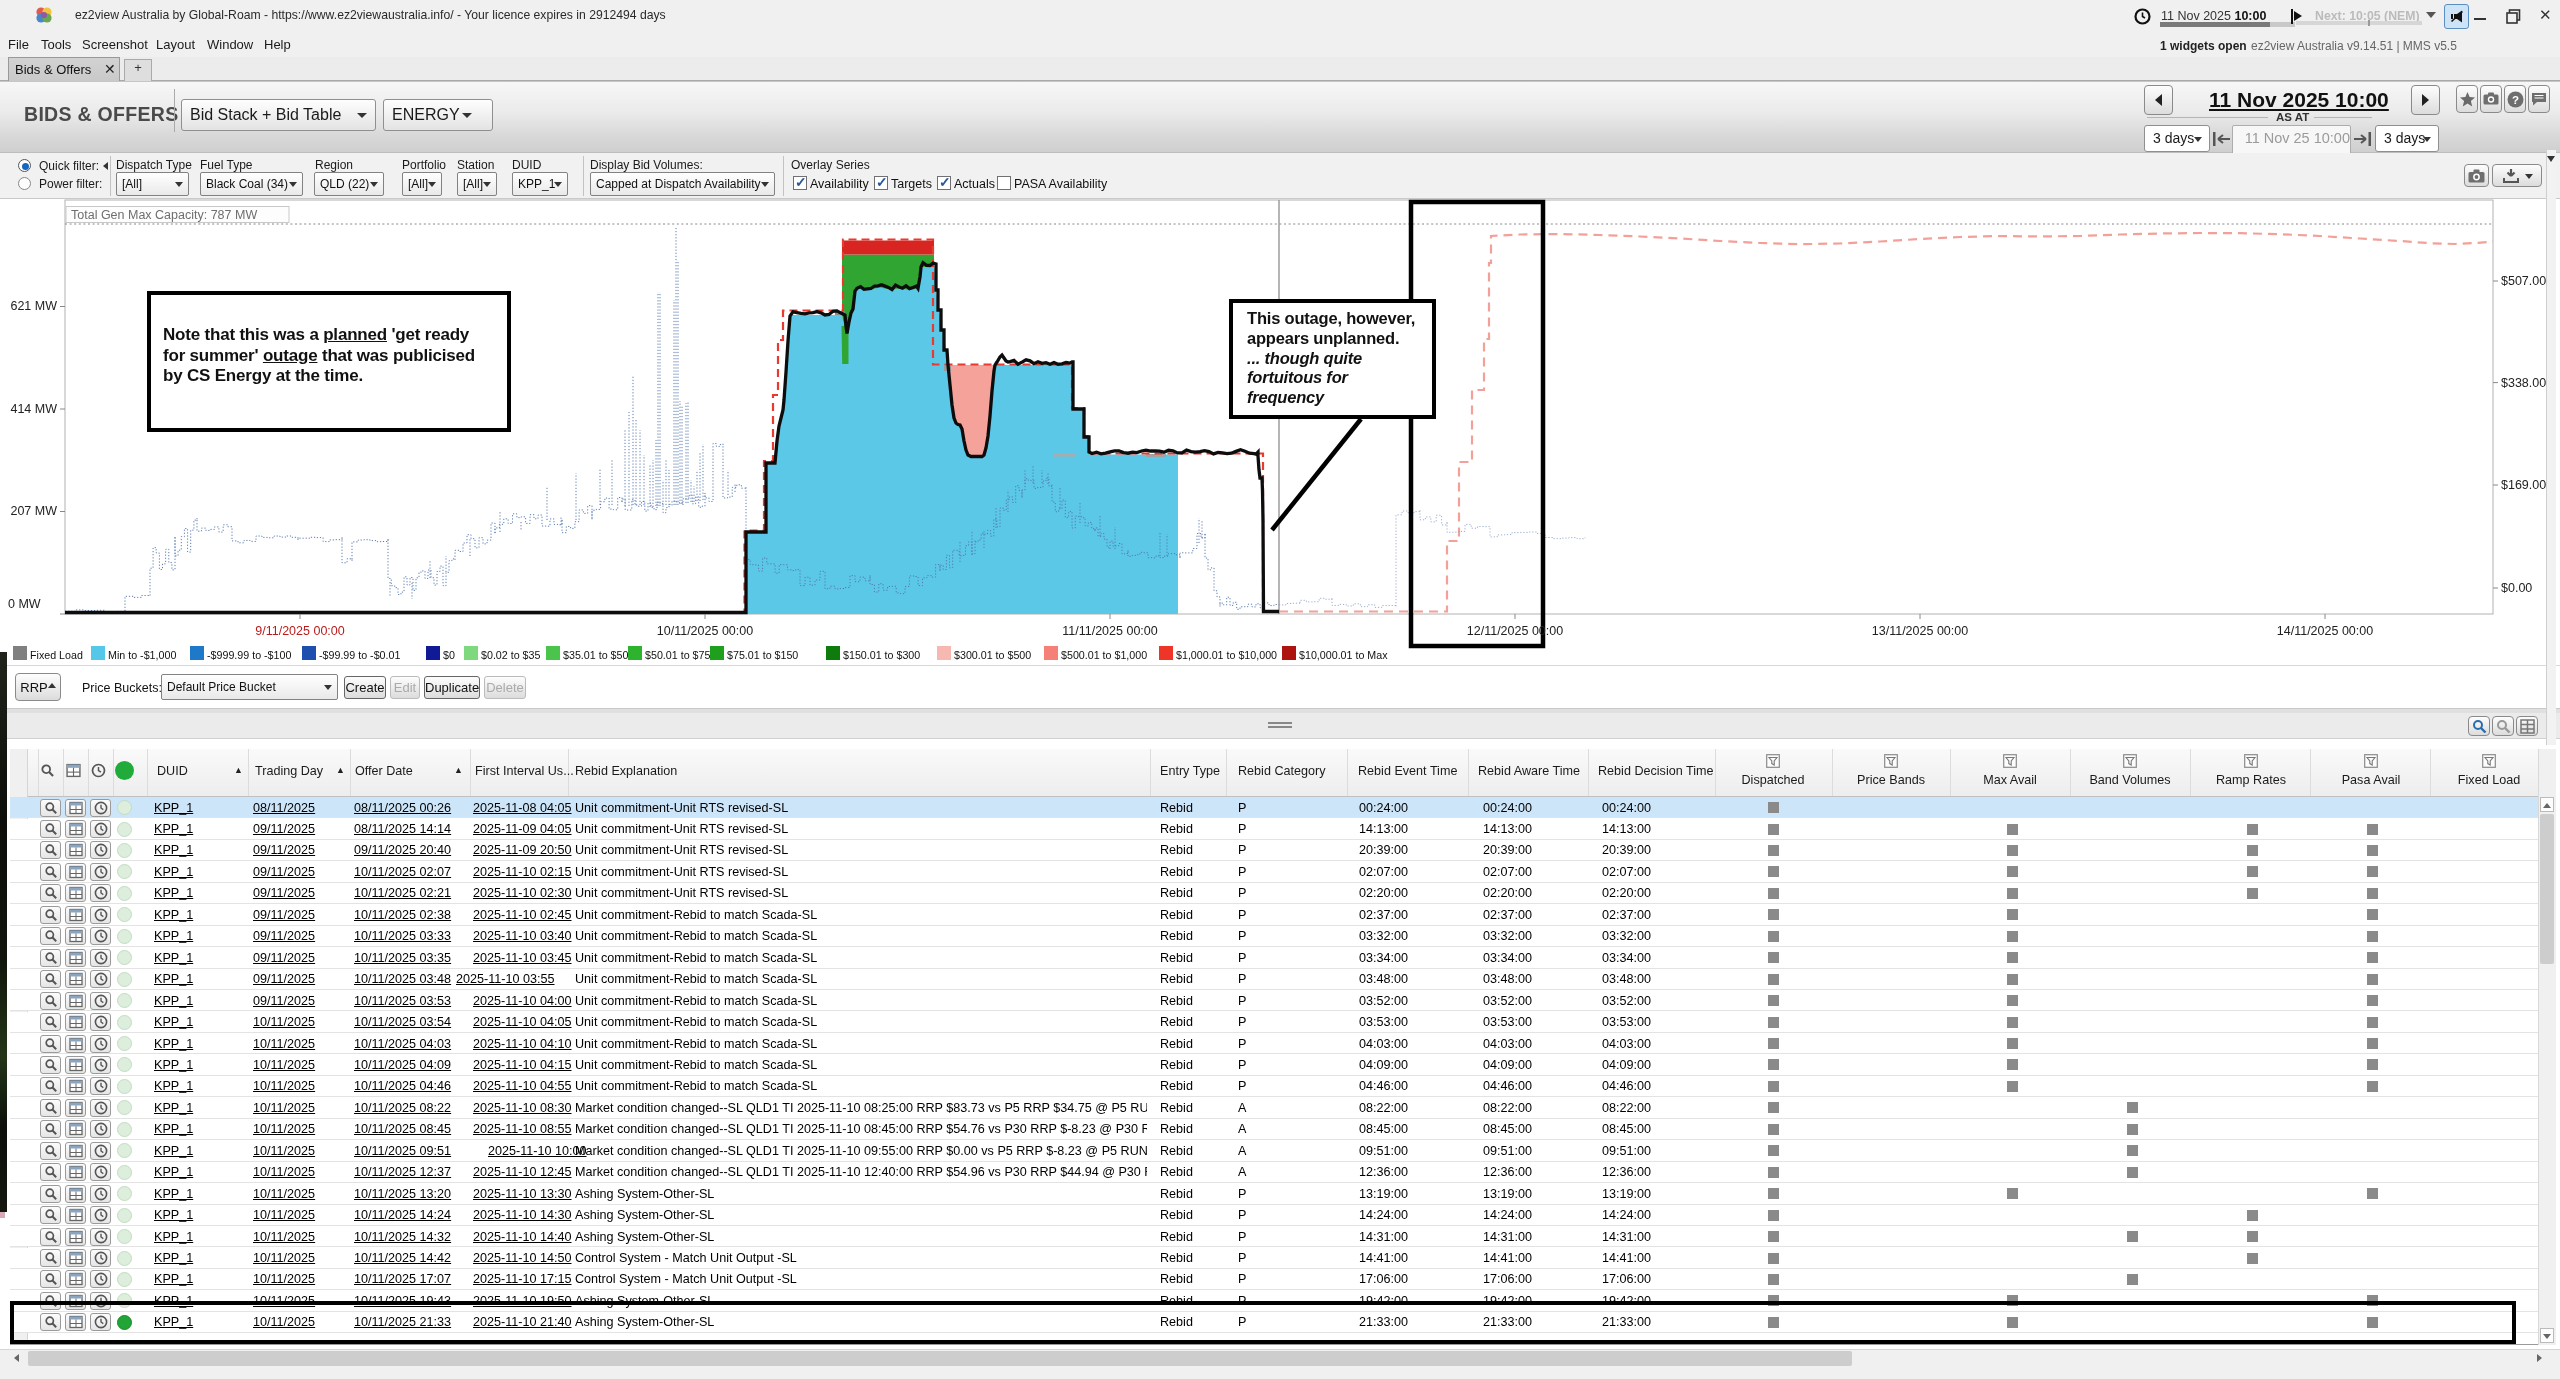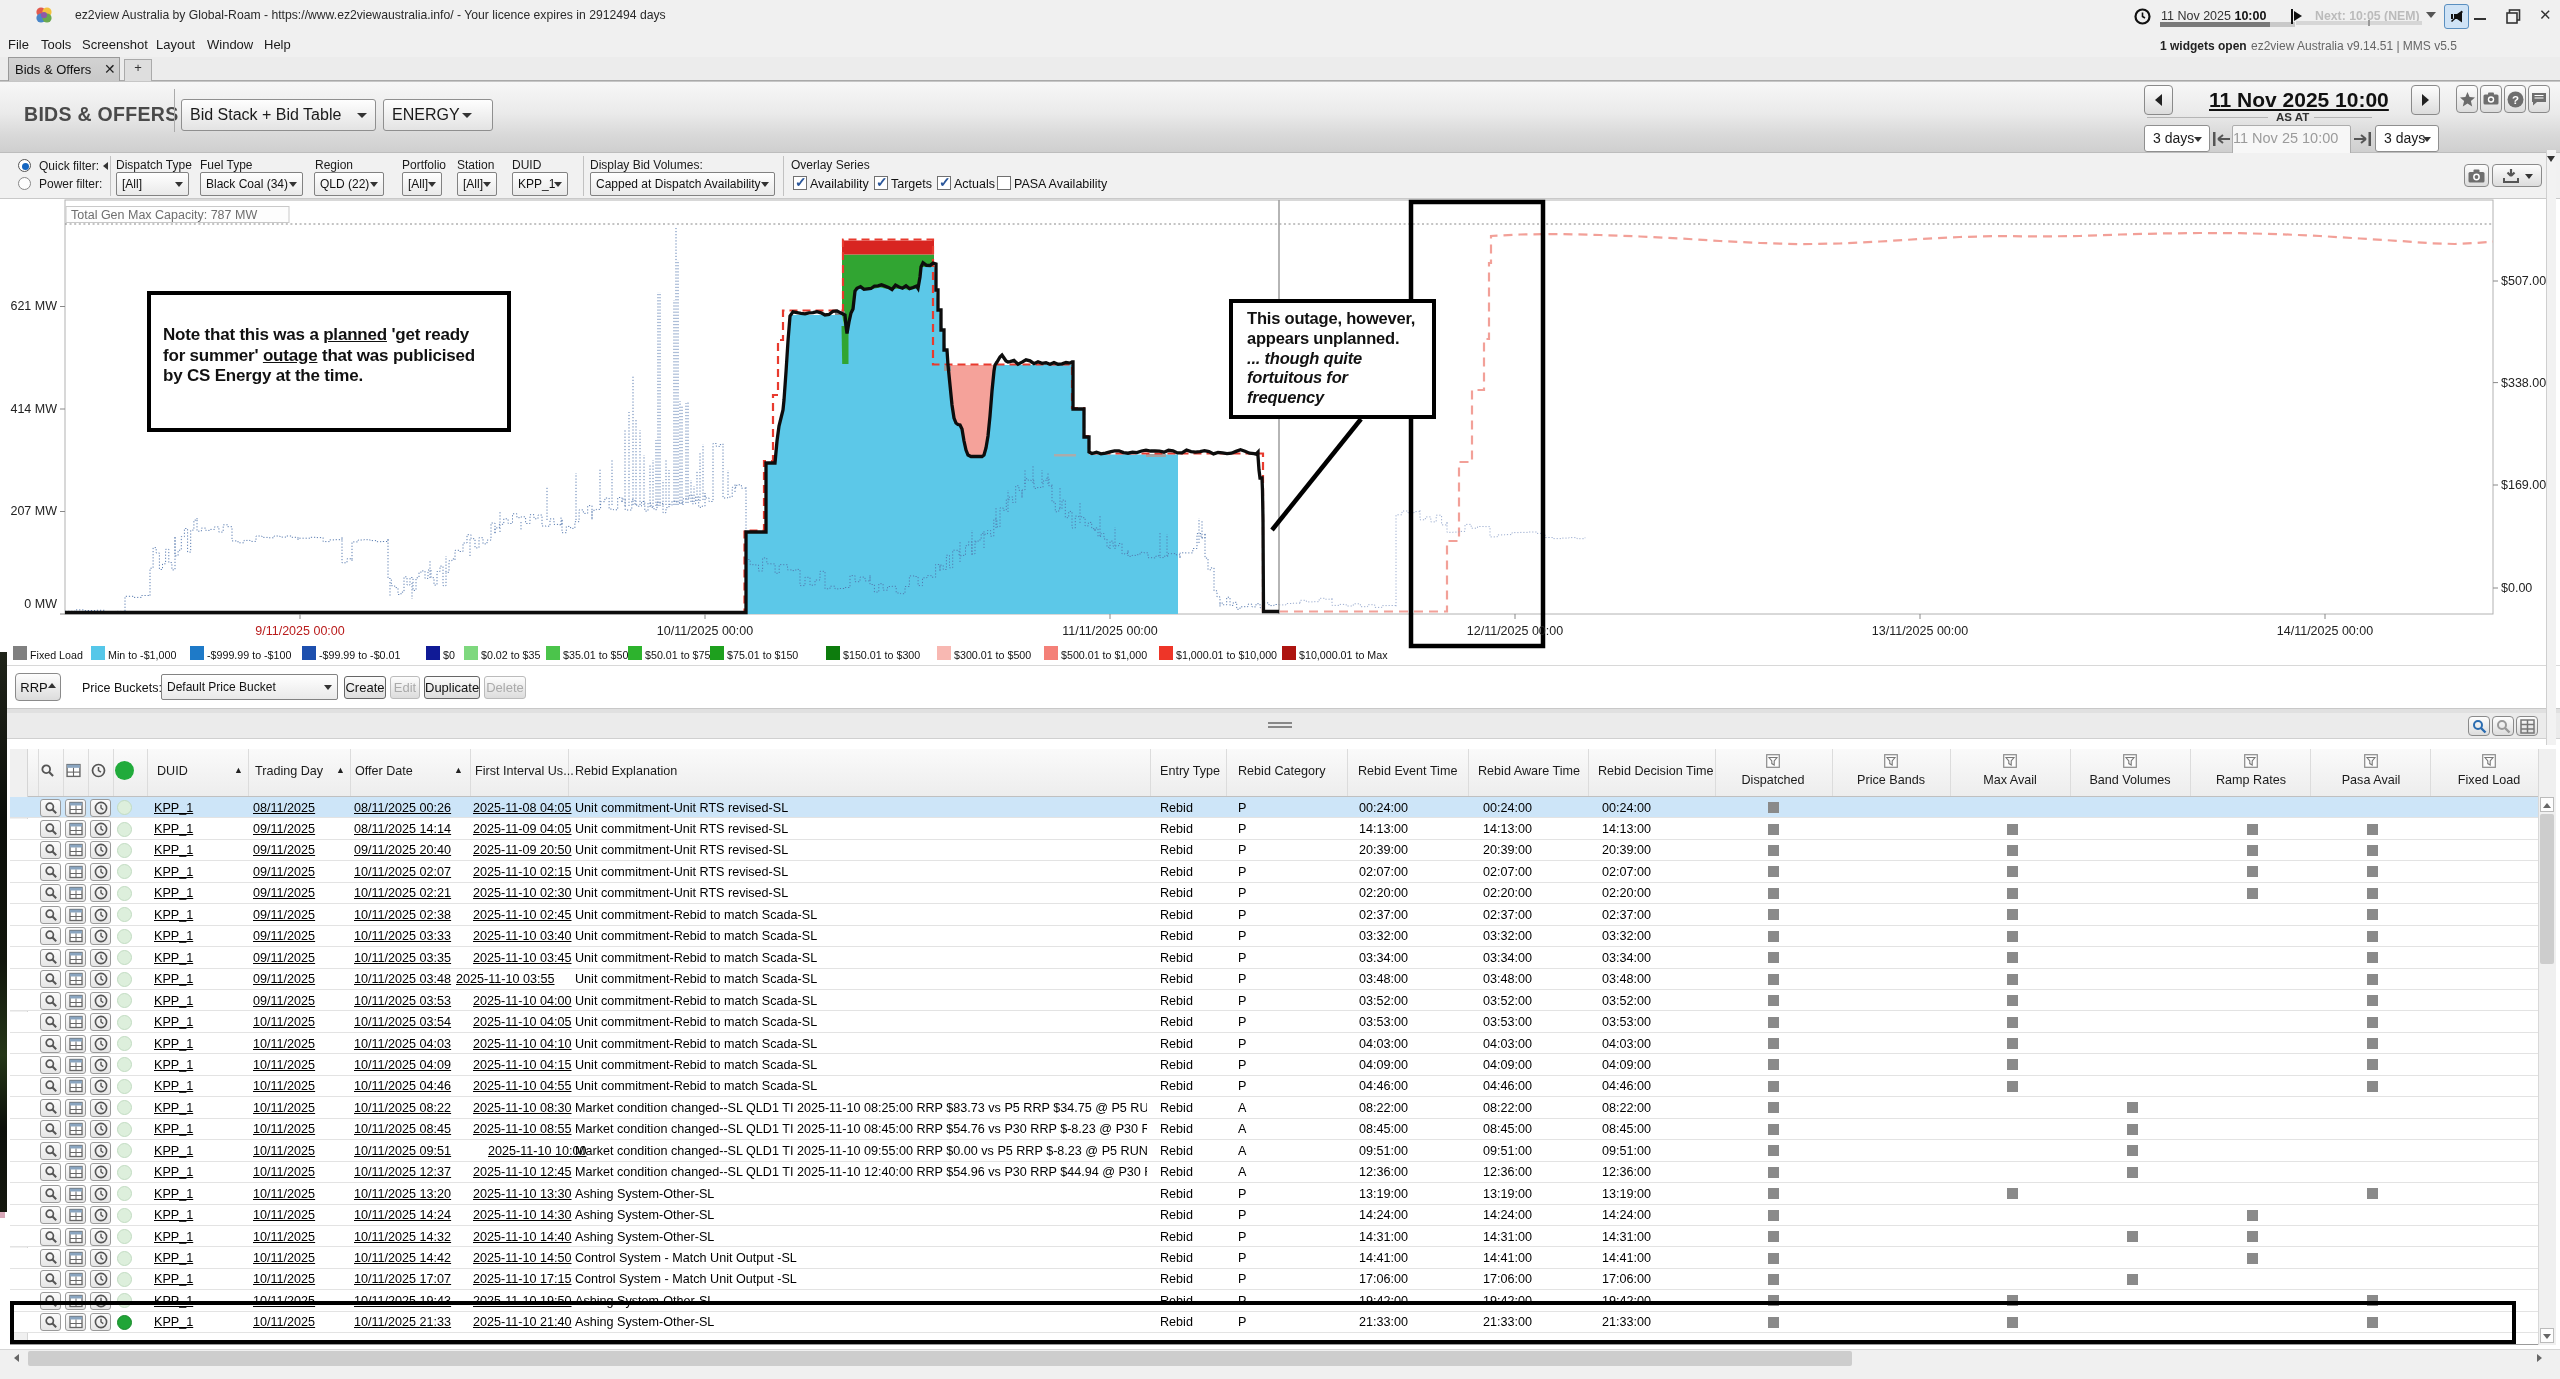--- a/index.html
+++ b/index.html
@@ -115,21 +115,21 @@
     <div class="navbtn" style="left:2528px;top:3px;width:22px;height:28px"><svg style="margin-top:6px" width="16" height="14" viewBox="0 0 16 14">
         <path d="M1,1H15V10H6L2,13.5V10H1Z" fill="#6e6e6e"></path>
         <line x1="3.5" y1="3.5" x2="12.5" y2="3.5" stroke="#fff"></line>
         <line x1="3.5" y1="6" x2="12.5" y2="6" stroke="#fff"></line>
       </svg></div>
     <div class="ddl" style="left:2144px;top:43px;width:66px;height:27px;font-size:14px;line-height:25px;padding-left:8px;background:#fff">3 days<i style="position:absolute;right:7px;top:11px;width:0;height:0;border-left:4.5px solid transparent;border-right:4.5px solid transparent;border-top:5px solid #333"></i></div>
     <svg class="abs" style="left:2212px;top:49px" width="20" height="16" viewBox="0 0 20 16">
       <rect x="1" y="1" width="2.5" height="14" fill="#555"></rect>
       <path d="M18,8H6M6,8L11,4M6,8L11,12" stroke="#555" stroke-width="2" fill="none"></path>
     </svg>
-    <div class="abs" style="left:2232px;top:43px;width:119px;height:44px;background:#f7f7f7;border:1px solid #adadad;border-radius:2px;font-size:14.5px;line-height:25px;color:#9b9b9b;text-align:left">11 Nov 25 10:00</div>
+    <div class="abs" style="left:2232px;top:43px;width:119px;height:44px;background:#f7f7f7;border:1px solid #adadad;border-radius:2px;font-size:14.5px;line-height:25px;color:#9b9b9b;text-align:right">11 Nov 25 10:00</div>
     <svg class="abs" style="left:2352px;top:49px" width="20" height="16" viewBox="0 0 20 16">
       <rect x="16.5" y="1" width="2.5" height="14" fill="#555"></rect>
       <path d="M2,8H14M14,8L9,4M14,8L9,12" stroke="#555" stroke-width="2" fill="none"></path>
     </svg>
     <div class="ddl" style="left:2375px;top:43px;width:64px;height:27px;font-size:14px;line-height:25px;padding-left:8px;background:#fff">3 days<i style="position:absolute;right:7px;top:11px;width:0;height:0;border-left:4.5px solid transparent;border-right:4.5px solid transparent;border-top:5px solid #333"></i></div>
   </div>
 <div class="filterbar"></div>
 <span class="abs" style="left:18px;top:159px;width:13px;height:13px;border-radius:50%;border:1px solid #555;background:#fff"></span>
 <span class="abs" style="left:21.5px;top:162.5px;width:7px;height:7px;border-radius:50%;background:#1566c0"></span>
 <span class="abs" style="left:18px;top:177px;width:13px;height:13px;border-radius:50%;border:1px solid #888;background:#fdfdfd"></span>
@@ -206,21 +206,21 @@
 <line x1="2493" y1="281" x2="2498" y2="281" stroke="#888"></line>
     <line x1="2493" y1="382.6" x2="2498" y2="382.6" stroke="#888"></line>
 <line x1="2493" y1="485" x2="2498" y2="485" stroke="#888"></line>
     <line x1="2493" y1="588" x2="2498" y2="588" stroke="#888"></line>
 <rect x="1411" y="202" width="132" height="444" fill="none" stroke="#000000" stroke-width="4.5"></rect>
 <line x1="1361" y1="419" x2="1272" y2="530" stroke="#000" stroke-width="4.5"></line>
 </svg>
 <span class="abs" style="left:8px;top:299px;width:49px;text-align:right;font-size:12.5px;color:#222">621 MW</span>
 <span class="abs" style="left:8px;top:401.5px;width:49px;text-align:right;font-size:12.5px;color:#222">414 MW</span>
 <span class="abs" style="left:8px;top:504px;width:49px;text-align:right;font-size:12.5px;color:#222">207 MW</span>
-<span class="abs" style="left:8px;top:597px;width:49px;text-align:right;font-size:12.5px;color:#222">0 MW</span>
+<span class="abs" style="left:8px;top:597px;width:49px;text-align:left;font-size:12.5px;color:#222">0 MW</span>
 <span class="abs" style="left:2501px;top:274px;font-size:12.5px;color:#222">$507.00</span>
 <span class="abs" style="left:2501px;top:375.6px;font-size:12.5px;color:#222">$338.00</span>
 <span class="abs" style="left:2501px;top:478px;font-size:12.5px;color:#222">$169.00</span>
 <span class="abs" style="left:2501px;top:581px;font-size:12.5px;color:#222">$0.00</span>
 <span class="abs" style="left:240px;top:624px;width:120px;text-align:center;font-size:12.5px;color:#b91c1c">9/11/2025 00:00</span>
 <span class="abs" style="left:645px;top:624px;width:120px;text-align:center;font-size:12.5px;color:#222">10/11/2025 00:00</span>
 <span class="abs" style="left:1050px;top:624px;width:120px;text-align:center;font-size:12.5px;color:#222">11/11/2025 00:00</span>
 <span class="abs" style="left:1455px;top:624px;width:120px;text-align:center;font-size:12.5px;color:#222">12/11/2025 00:00</span>
 <span class="abs" style="left:1860px;top:624px;width:120px;text-align:center;font-size:12.5px;color:#222">13/11/2025 00:00</span>
 <span class="abs" style="left:2265px;top:624px;width:120px;text-align:center;font-size:12.5px;color:#222">14/11/2025 00:00</span>

